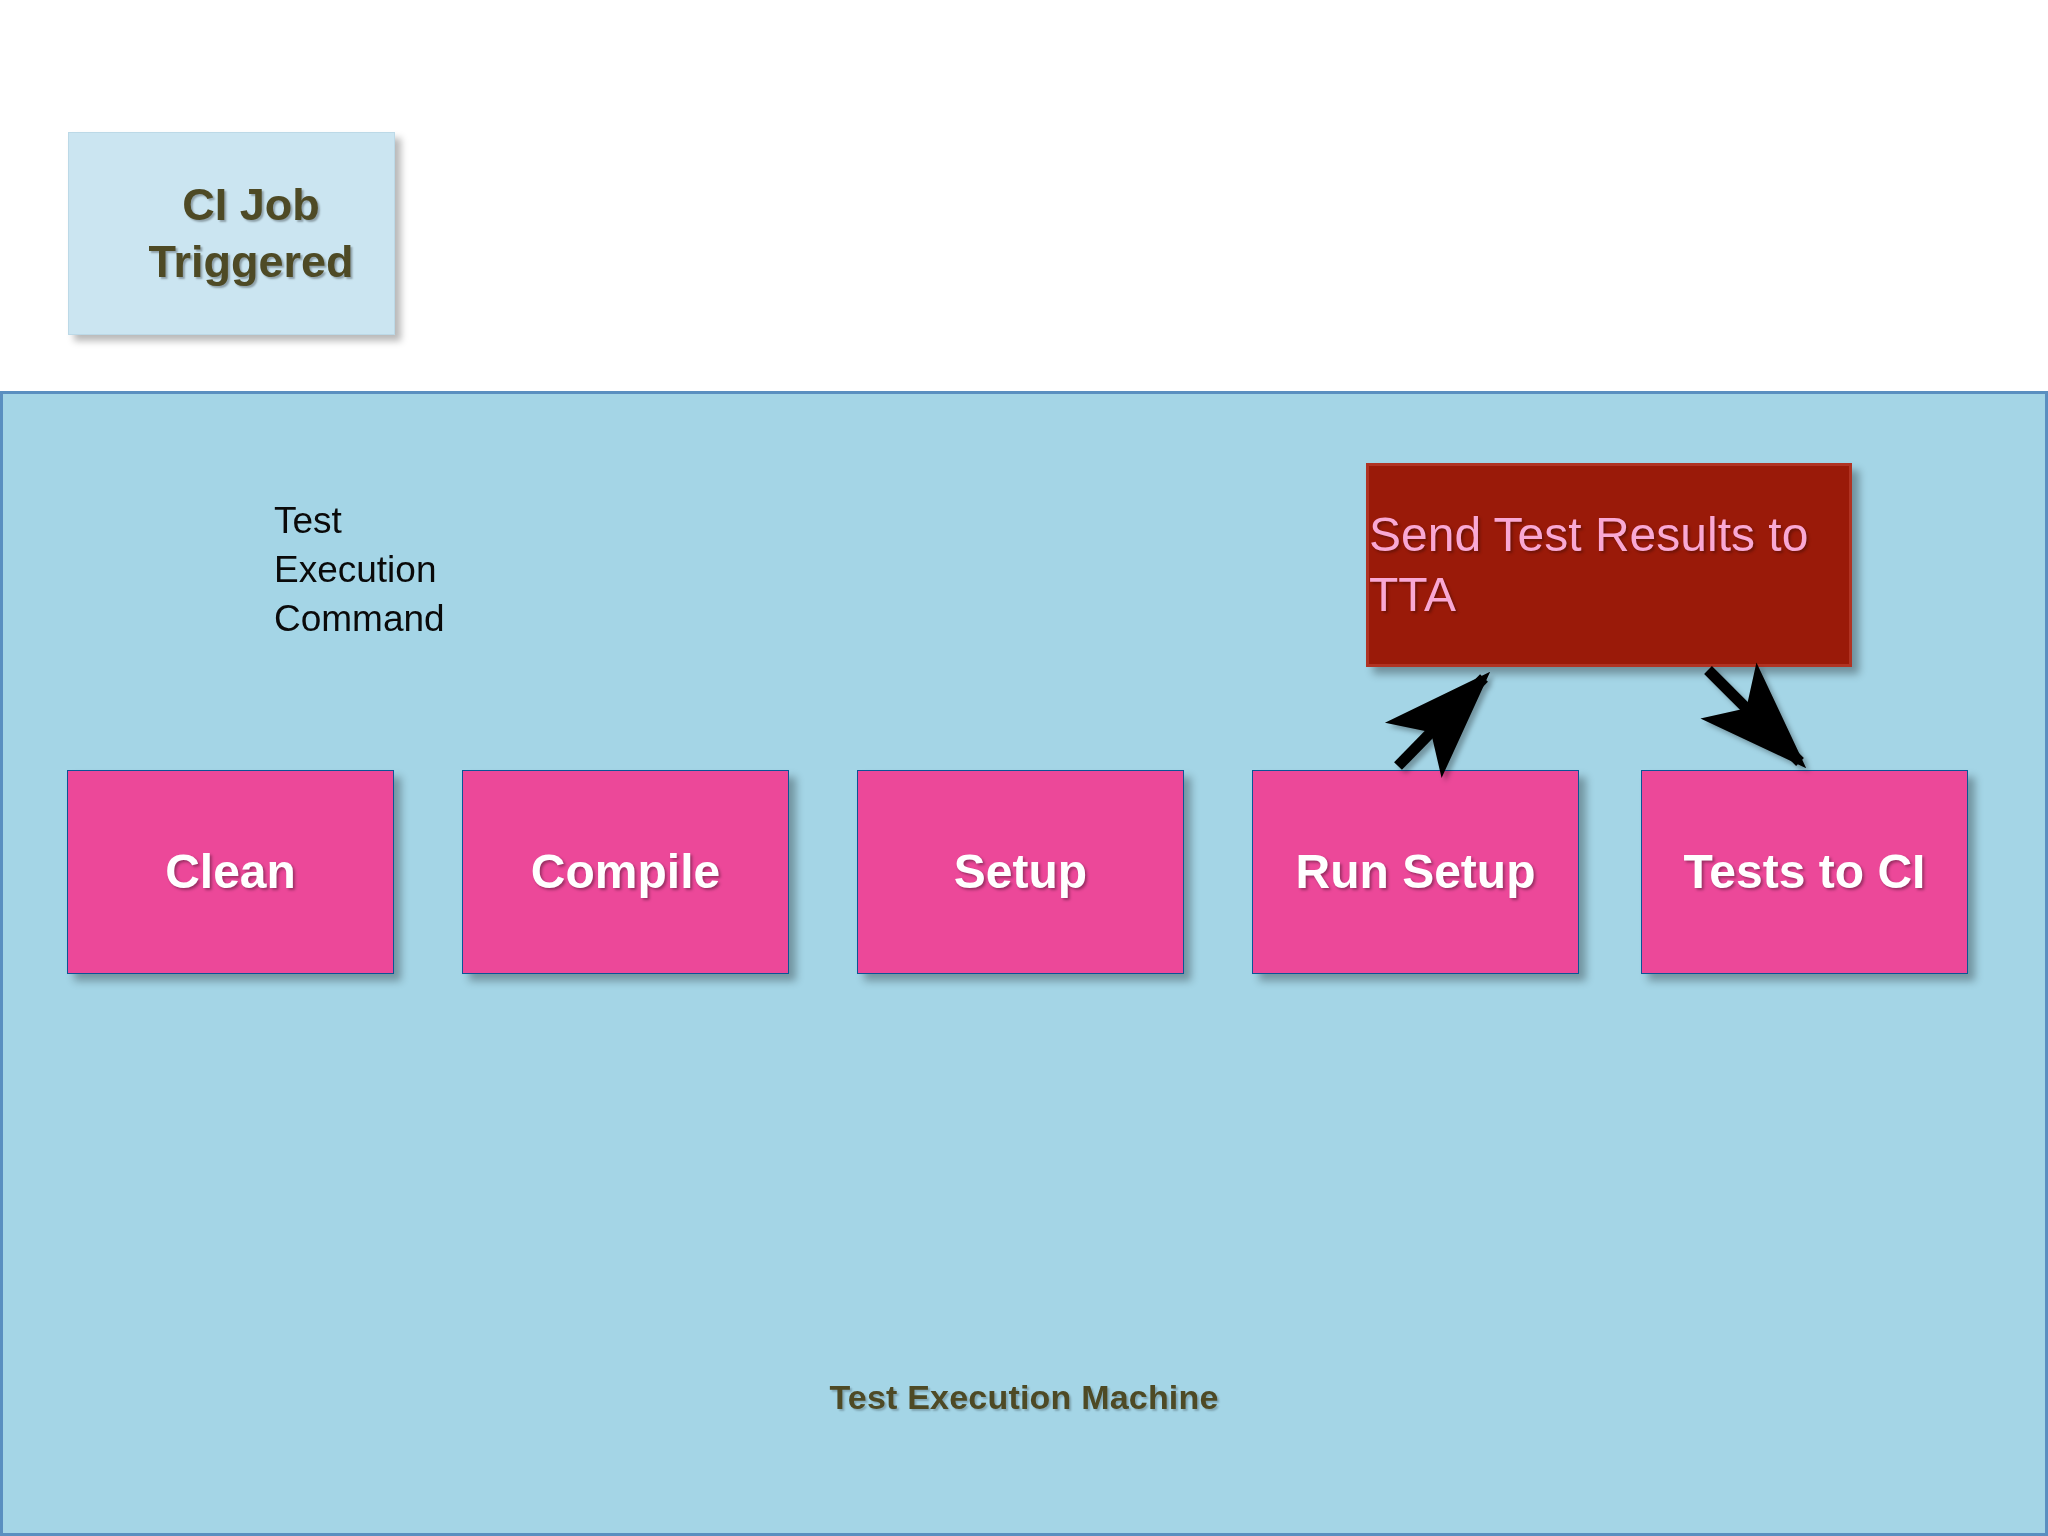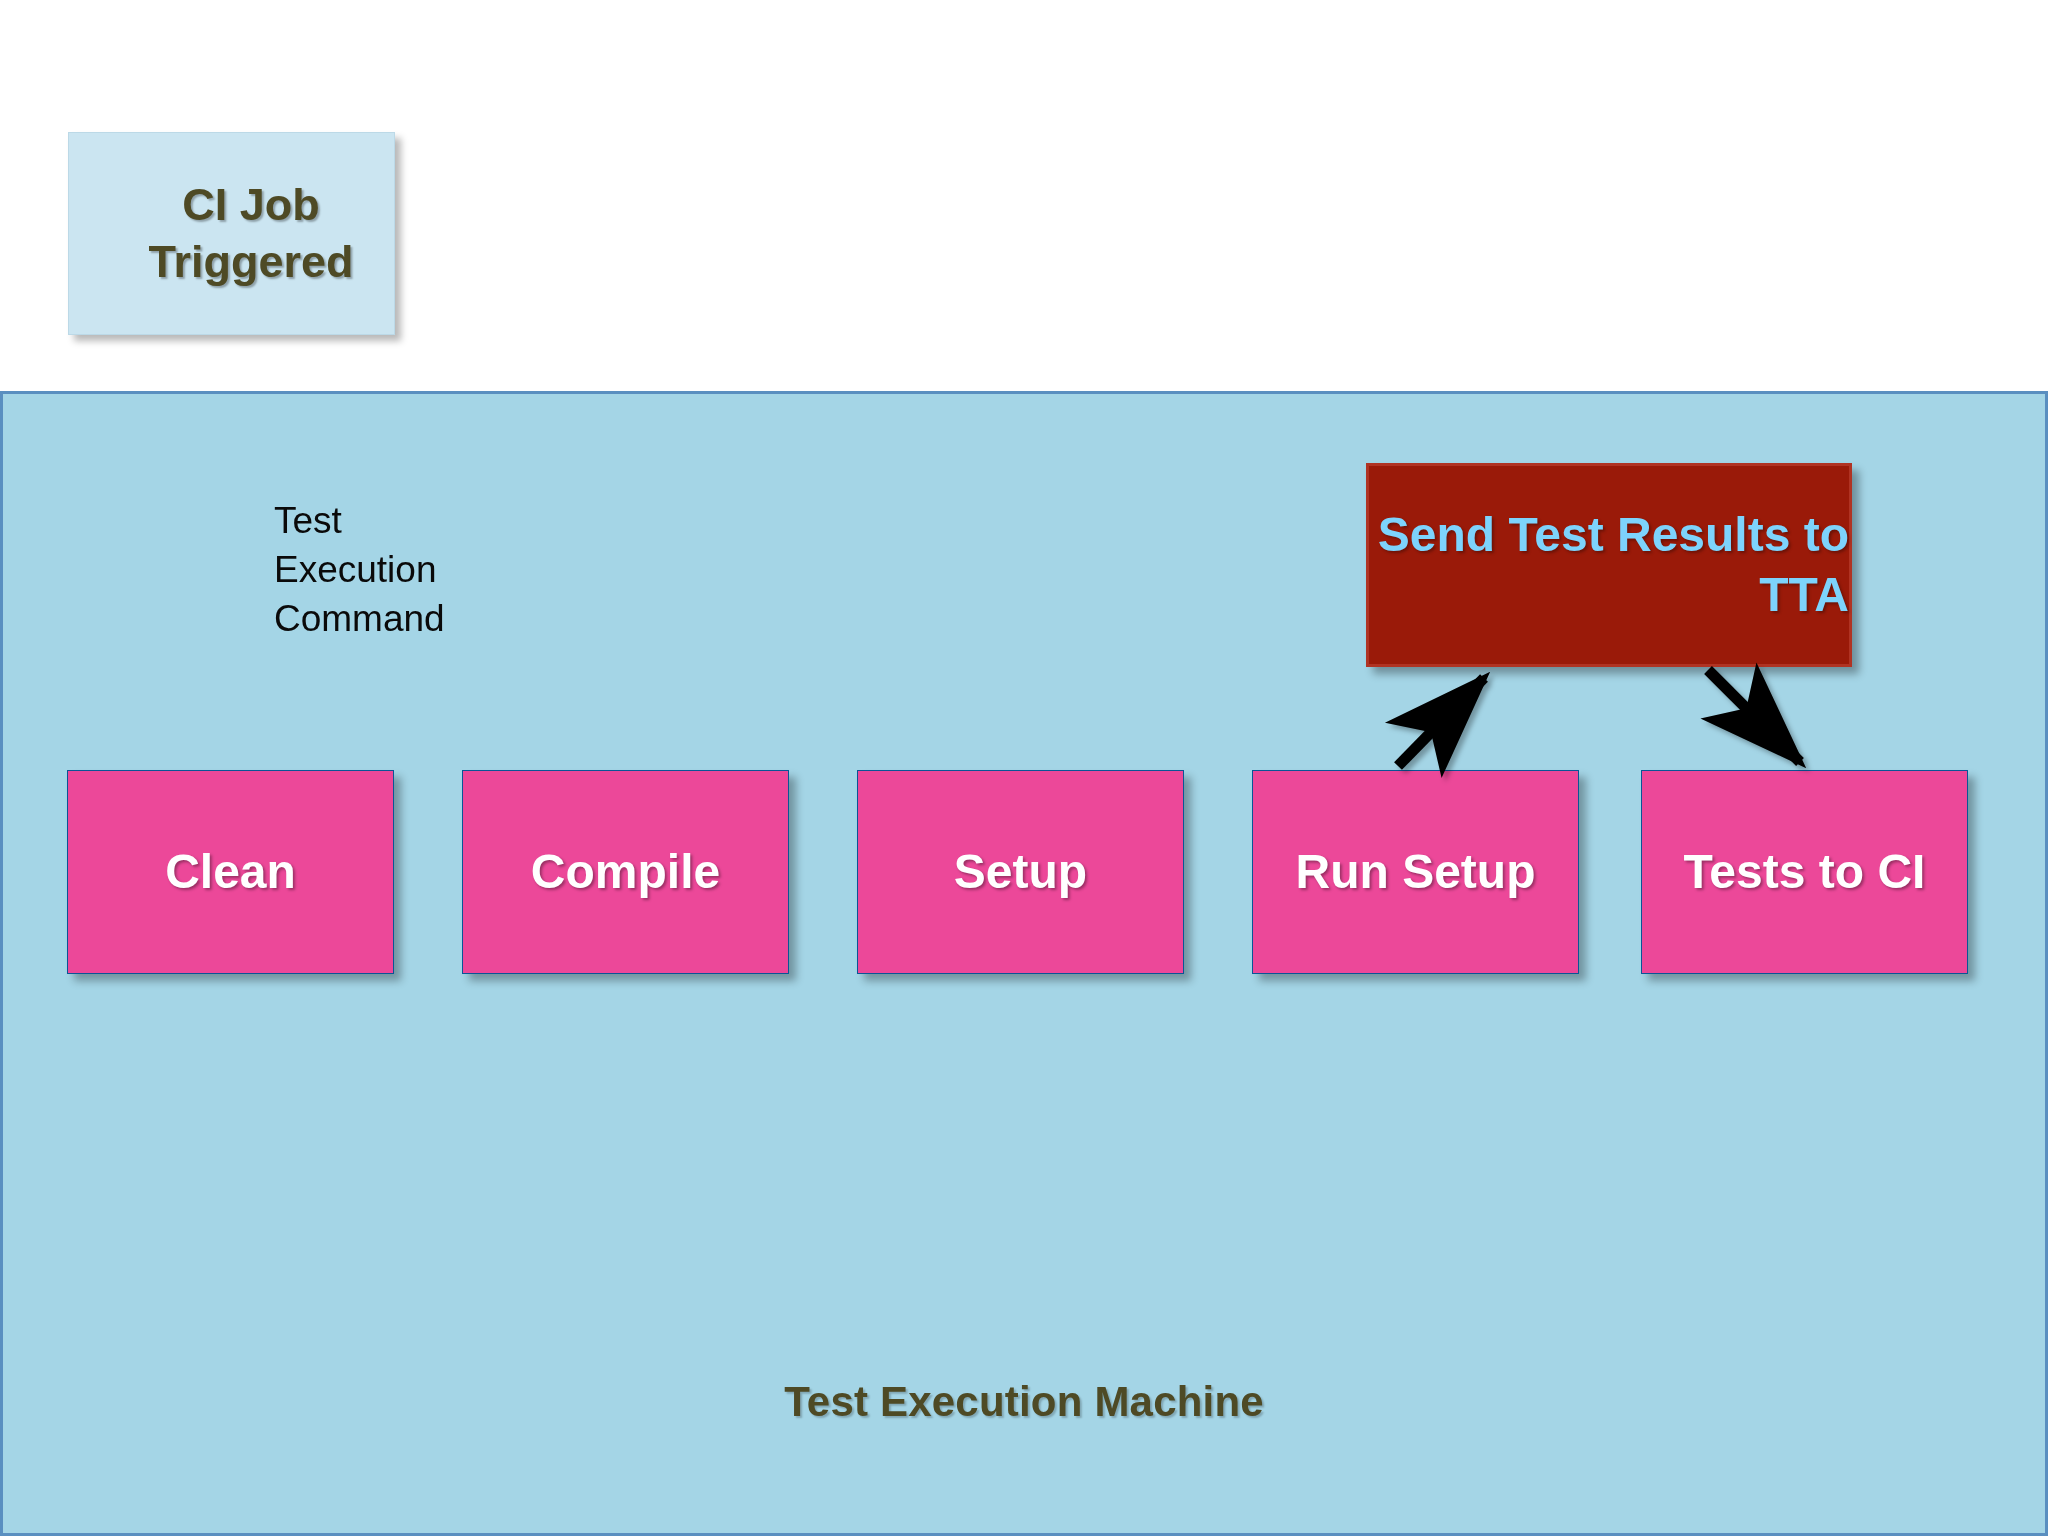--- a/index.html
+++ b/index.html
@@ -26,21 +26,21 @@
     border: 3px solid #5a8fc0;
     box-sizing: border-box;
   }
 
   #lane-caption {
     position: absolute;
     left: 0;
     top: 1378px;
     width: 2048px;
     text-align: center;
-    font-size: 42px;
+    font-size: 34px;
     font-weight: bold;
     color: #4e4a25;
     letter-spacing: 0.2px;
     text-shadow: 2px 2px 2px rgba(0,0,0,0.22);
   }
 
   
   #ci-job-box {
     position: absolute;
     left: 68px;
@@ -101,24 +101,24 @@
     background: #9a1a09;
     border: 3px solid #b03323;
     box-sizing: border-box;
     display: flex;
     align-items: center;
     justify-content: center;
     box-shadow: 7px 7px 8px rgba(0,0,0,0.32);
   }
   #send-results-box .node-text {
     font-size: 48px;
-    font-weight: bold;
-    color: #7dd3fc;
+    font-weight: normal;
+    color: #f9a8d4;
     line-height: 1.25;
-    text-align: right;
+    text-align: left;
     text-shadow: 2px 2px 3px rgba(0,0,0,0.3);
   }
 
   
   #edge-label-test-exec-command {
     position: absolute;
     left: 274px;
     top: 496px;
     font-size: 37px;
     color: #0a0a0a;

